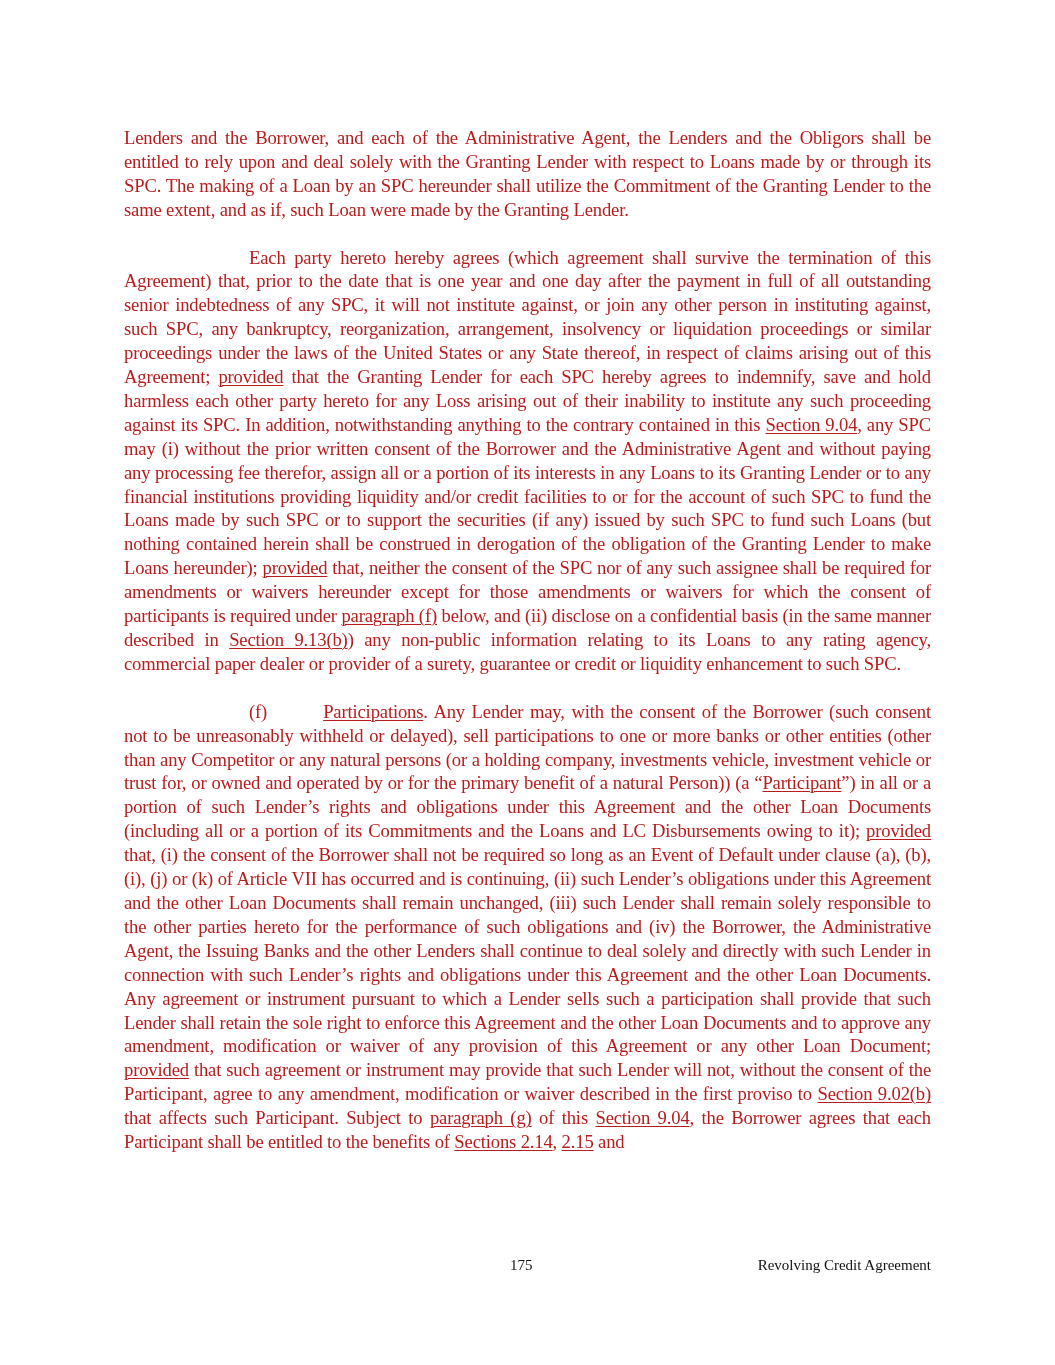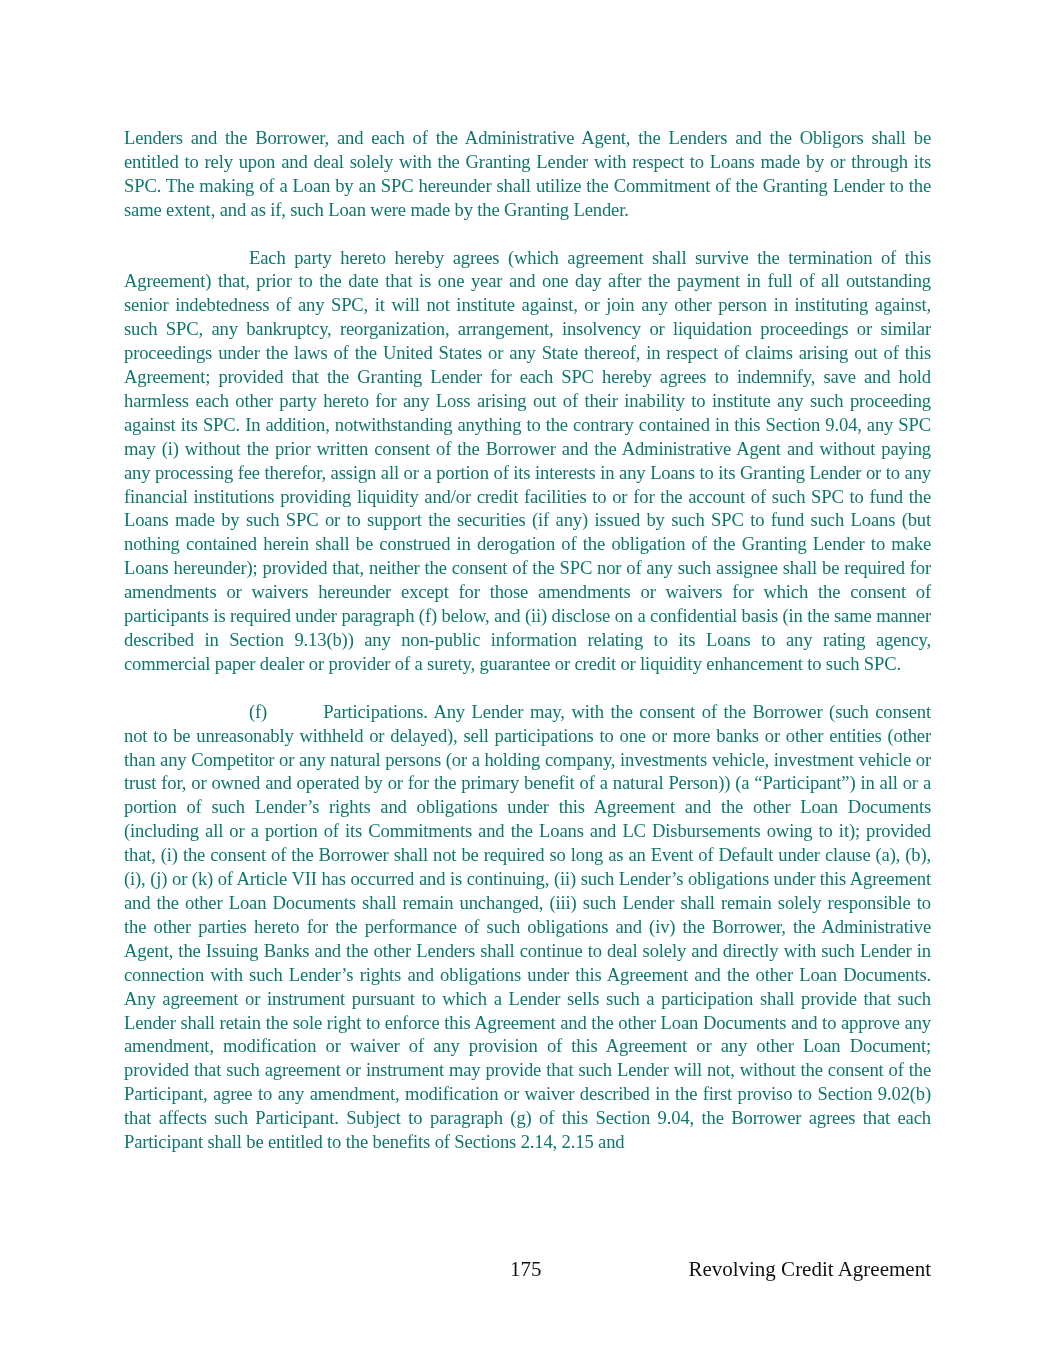--- a/index.html
+++ b/index.html
@@ -1,29 +1,29 @@
 <!DOCTYPE html>
 <html><head>
   <meta charset="utf-8">
   <style>
     html, body { margin: 0; padding: 0; background: #ffffff; }
     body { width: 1055px; height: 1365px; position: relative; overflow: hidden; }
     .page {
       position: absolute; left: 124px; top: 126px; width: 807px;
       font-family: "Liberation Serif", "DejaVu Serif", serif;
-      font-size: 18.6px; line-height: 23.9px; color: #0f766e;
+      font-size: 18.6px; line-height: 23.9px; color: #b91c1c;
       text-align: justify; letter-spacing: -0.15px;
     }
     .para { margin: 0 0 23.9px 0; }
     .indent { text-indent: 125px; }
-    .u { text-underline-offset: 2px; text-decoration-thickness: 1px; }
+    .u { text-decoration: underline; text-underline-offset: 2px; text-decoration-thickness: 1px; }
     .tab { display: inline-block; width: 56px; }
     .footer {
       position: absolute; top: 1257px; left: 0; width: 1055px; height: 24px;
-      font-family: "Liberation Serif", "DejaVu Serif", serif; font-size: 21px; color: #111111;
+      font-family: "Liberation Serif", "DejaVu Serif", serif; font-size: 15px; color: #111111;
     }
     .page-num { position: absolute; left: 510px; }
     .doc-title { position: absolute; right: 124px; }
   </style>
 </head>
 <body>
 
 <div class="page">
 
   <p class="para"><span>Lenders and the Borrower, and each of the Administrative Agent, the Lenders and the Obligors shall be entitled to rely upon and deal solely with the Granting Lender with respect to Loans made by or through its SPC.  The making of a Loan by an SPC hereunder shall utilize the Commitment of the Granting Lender to the same extent, and as if, such Loan were made by the Granting Lender.</span></p>

